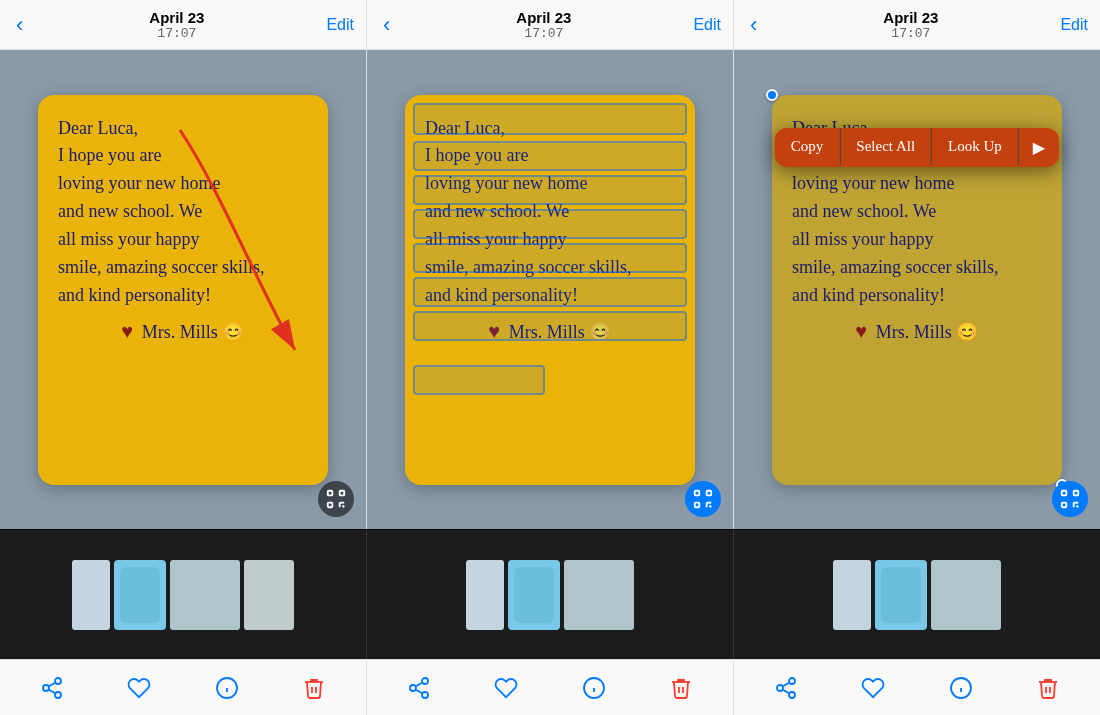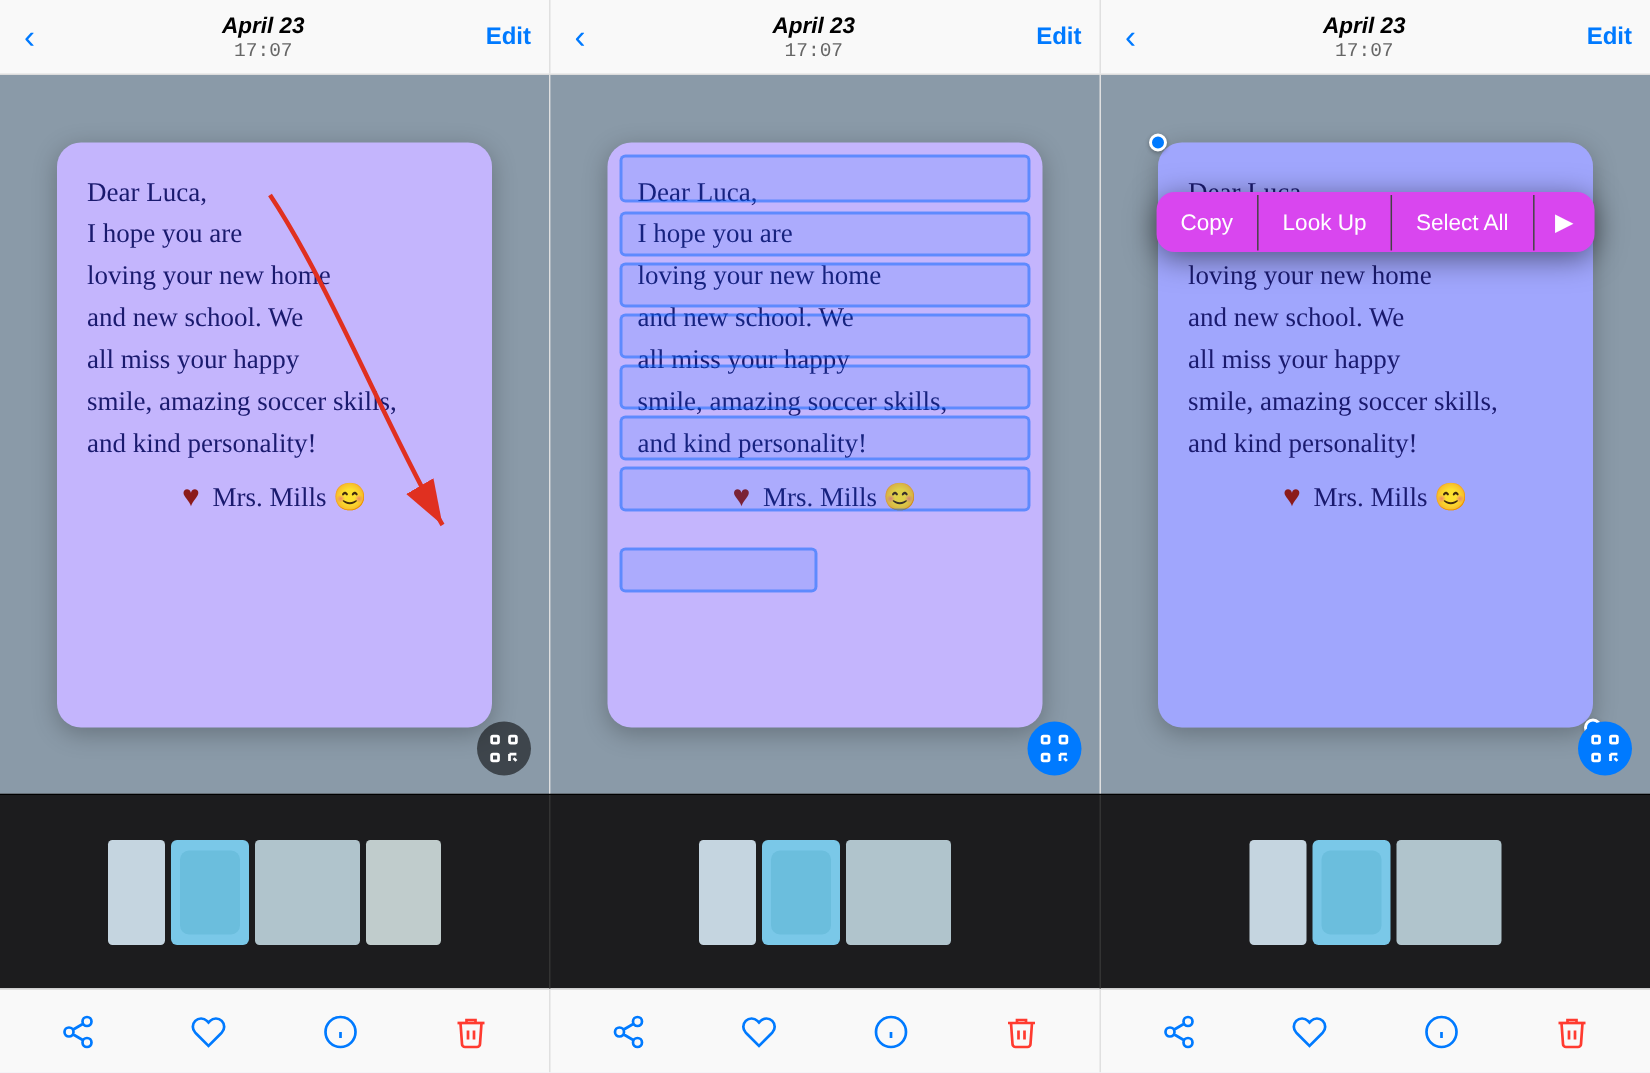--- a/index.html
+++ b/index.html
@@ -42,33 +42,32 @@
     }
 
     .date-center {
       text-align: center;
     }
 
     .date-title {
       font-size: 15px;
       font-weight: 600;
       color: #000;
-      font-style: italic;
     }
 
     .date-sub {
       font-size: 13px;
       color: #666;
       font-family: Liberation Mono, monospace;
     }
 
     .edit-btn {
       color: #007aff;
       font-size: 16px;
-      font-weight: 700;
+      font-weight: 400;
       background: none;
       border: none;
       cursor: pointer;
     }
 
     
     .main-photos {
       display: flex;
       flex: 1;
     }
@@ -83,21 +82,21 @@
       background: #888;
       overflow: hidden;
     }
 
     .photo-panel:last-child { border-right: none; }
 
     
     .letter-card {
       width: 290px;
       height: 390px;
-      background: #c4b5fd;
+      background: #eab308;
       border-radius: 16px;
       padding: 20px 20px 16px 20px;
       position: relative;
       box-shadow: 0 4px 16px rgba(0,0,0,0.25);
     }
 
     .letter-text {
       font-family: 'Comic Sans MS', 'Chalkboard SE', cursive;
       font-size: 18px;
       line-height: 1.55;
@@ -162,27 +161,28 @@
     .scan-btn-blue {
       background: #007aff !important;
     }
 
     
     .context-menu {
       position: absolute;
       top: 78px;
       left: 50%;
       transform: translateX(-50%);
-      background: #d946ef;
+      background: #c2410c;
       border-radius: 12px;
       display: flex;
-      align-items: center;
+      align-items: flex-start;
       overflow: hidden;
       box-shadow: 0 4px 20px rgba(0,0,0,0.5);
       z-index: 10;
+      font-family: Liberation Serif, serif;
     }
 
     .ctx-item {
       padding: 10px 16px;
       color: white;
       font-size: 15px;
       font-weight: 400;
       border-right: 1px solid #444;
       cursor: pointer;
       white-space: nowrap;
@@ -421,22 +421,22 @@
           <line x1="19" y1="19" x2="21" y2="21"></line>
         </svg>
       </div>
     </div>
   </div>
 
   <div class="photo-panel" style="position:relative;">
 
     <div class="context-menu">
       <div class="ctx-item">Copy</div>
+      <div class="ctx-item">Select All</div>
       <div class="ctx-item">Look Up</div>
-      <div class="ctx-item">Select All</div>
       <div class="ctx-item">▶</div>
     </div>
     <div class="card-wrapper">
       <div class="letter-card selected" style="position:relative;">
 
         <div style="position:absolute;top:0;left:0;right:0;bottom:0;background:rgba(0,100,255,0.18);border-radius:16px;pointer-events:none;"></div>
 
         <div class="sel-dot" style="top:-6px;left:-6px;"></div>
         <div class="sel-dot" style="bottom:-6px;right:-6px;"></div>
         <div class="letter-text" style="position:relative;z-index:1;">

